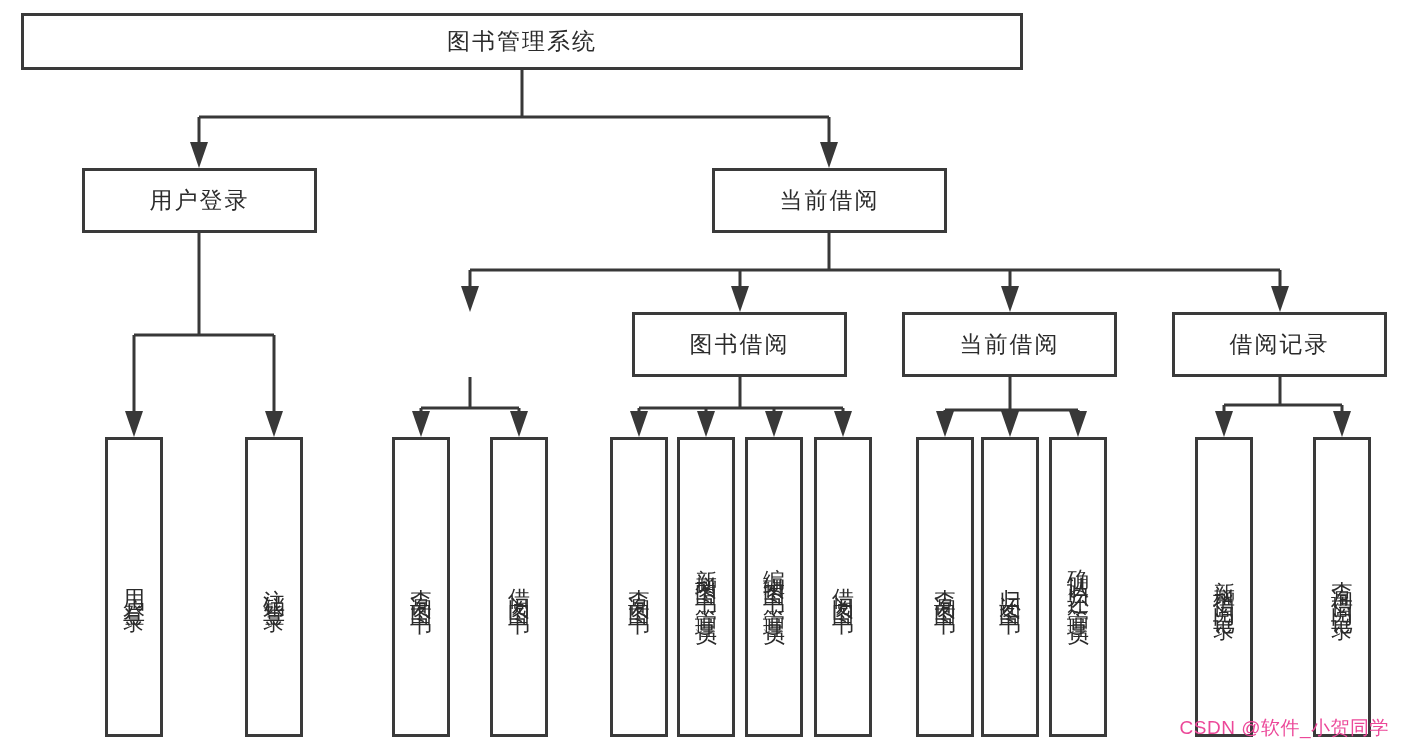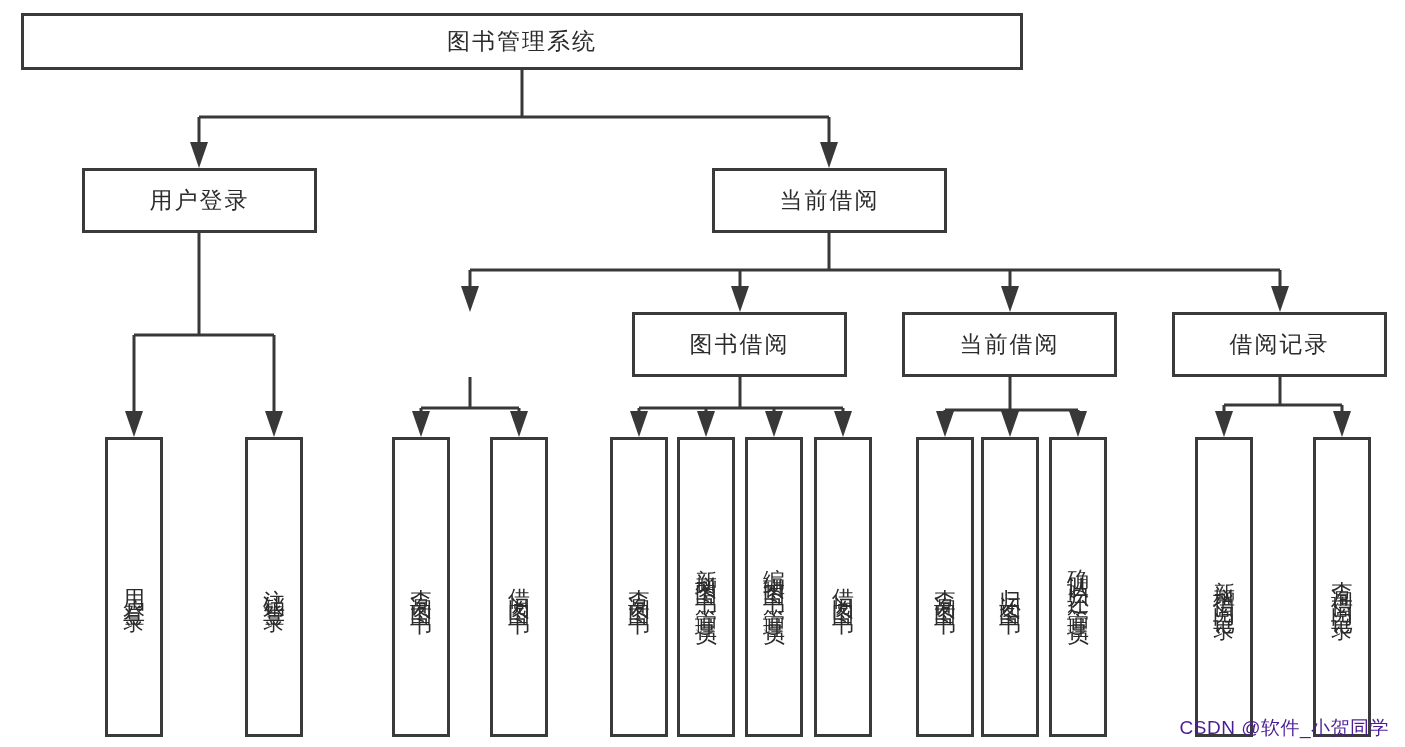--- a/index.html
+++ b/index.html
@@ -52,21 +52,21 @@
     line-height: 1;
     letter-spacing: 8px;
     color: #2b2b2b;
   }
 
   .watermark {
     position: absolute;
     right: 16px;
     bottom: 6px;
     font-size: 19px;
-    color: #4c1d95;
+    color: #ec4899;
     letter-spacing: 0.5px;
     white-space: nowrap;
   }
 </style>
 </head>
 <body>
 
 <div class="canvas">
 
   <svg class="connectors" viewBox="0 0 1405 747" xmlns="http://www.w3.org/2000/svg">

